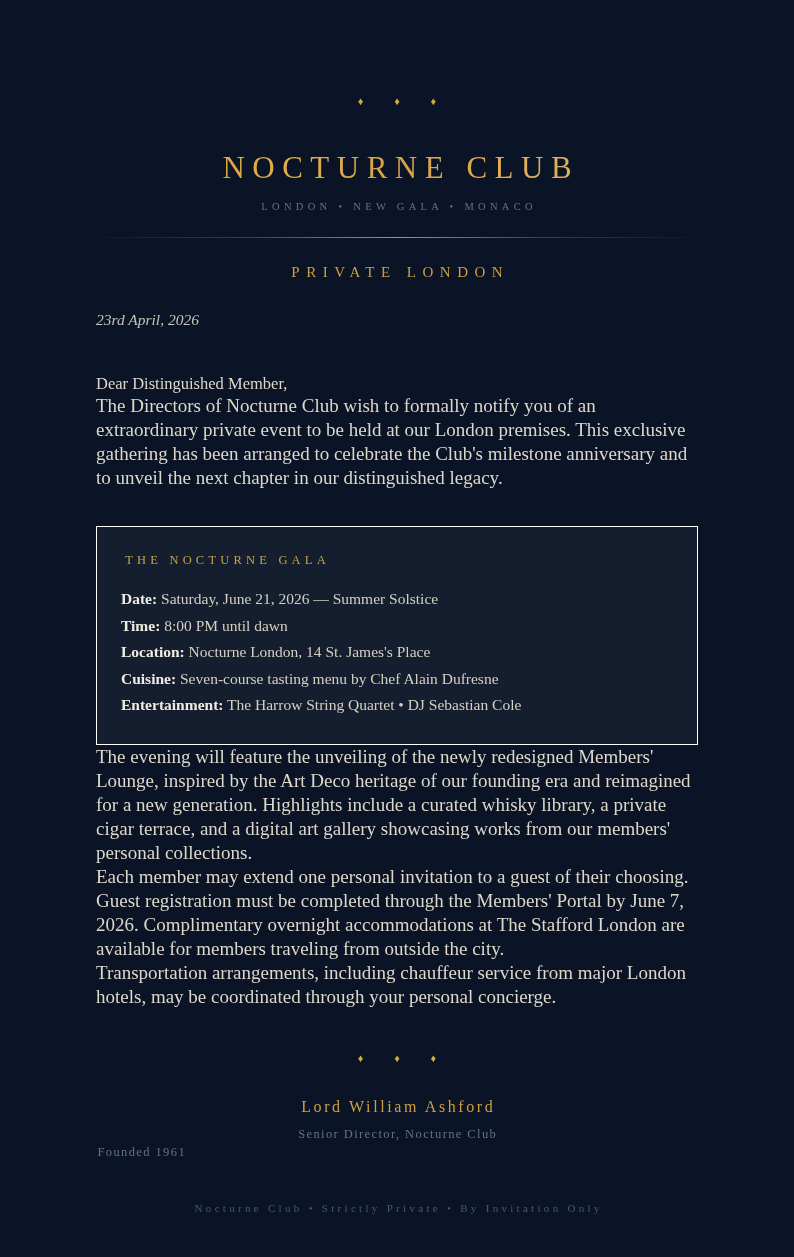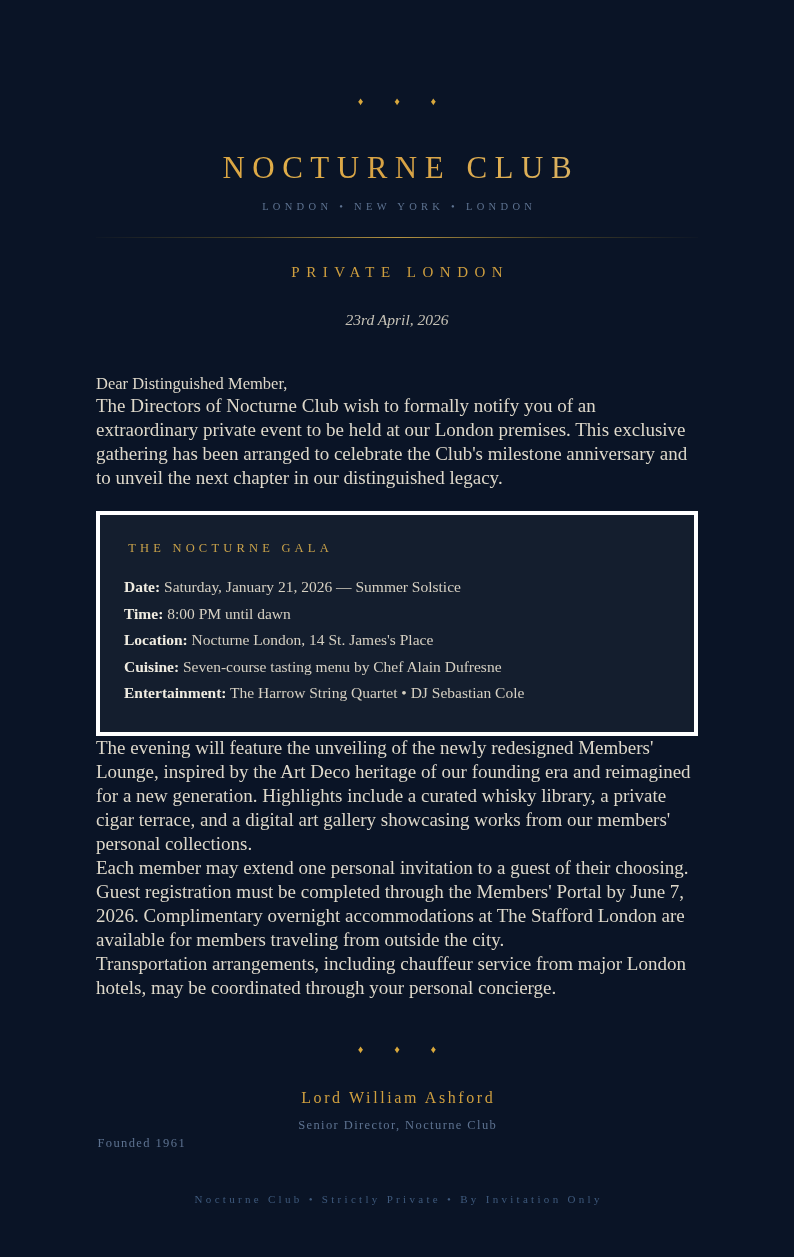--- a/index.html
+++ b/index.html
@@ -76,21 +76,20 @@
   .notice-kicker {
     text-align: center;
     font-size: 15px;
     letter-spacing: 6.5px;
     text-indent: 6.5px;
     color: #cf9f3f;
     margin-top: 26px;
   }
 
   .notice-date {
-    text-align: center;
     font-style: italic;
     font-size: 15.5px;
     color: #c6c2b6;
     margin-top: 30px;
   }
 
   
   .salutation {
     font-size: 16.5px;
     color: #ded8ca;
@@ -99,22 +98,22 @@
 
   p.body {
     font-size: 19px;
     line-height: 24px;
     color: #ded8ca;
     text-align: left;
   }
 
   
   .details {
-    margin-top: 21px;
-    border: 4px solid #ffffff;
+    margin-top: 36px;
+    border: 1px solid #ffffff;
     background: #141e2e;
     padding: 26px 24px 25px 24px;
   }
 
   .details-title {
     font-size: 12.5px;
     letter-spacing: 4.2px;
     text-indent: 4.2px;
     color: #c9a24a;
     margin-bottom: 18px;
@@ -182,38 +181,38 @@
 <body>
 
 <div class="page">
 
   <div class="ornament-row">
     <span>♦ ♦ ♦</span>
   </div>
 
   <h1 class="club-title">NOCTURNE CLUB</h1>
 
-  <div class="club-locations">LONDON • NEW YORK • LONDON</div>
+  <div class="club-locations">LONDON • NEW GALA • MONACO</div>
 
   <div class="rule"></div>
 
   <div class="notice-kicker">PRIVATE LONDON</div>
 
   <div class="notice-date">23rd April, 2026</div>
 
   <div class="salutation">Dear Distinguished Member,</div>
 
   <p class="body">The Directors of Nocturne Club wish to formally notify you of an extraordinary private event to be held at our London premises. This exclusive gathering has been arranged to celebrate the Club's milestone anniversary and to unveil the next chapter in our distinguished legacy.</p>
 
   <div class="details">
     <div class="details-title">THE NOCTURNE GALA</div>
 
     <div class="detail-row">
       <span class="k">Date:</span>
-      <span class="v">Saturday, January 21, 2026 — Summer Solstice</span>
+      <span class="v">Saturday, June 21, 2026 — Summer Solstice</span>
     </div>
     <div class="detail-row">
       <span class="k">Time:</span>
       <span class="v">8:00 PM until dawn</span>
     </div>
     <div class="detail-row">
       <span class="k">Location:</span>
       <span class="v">Nocturne London, 14 St. James's Place</span>
     </div>
     <div class="detail-row">

